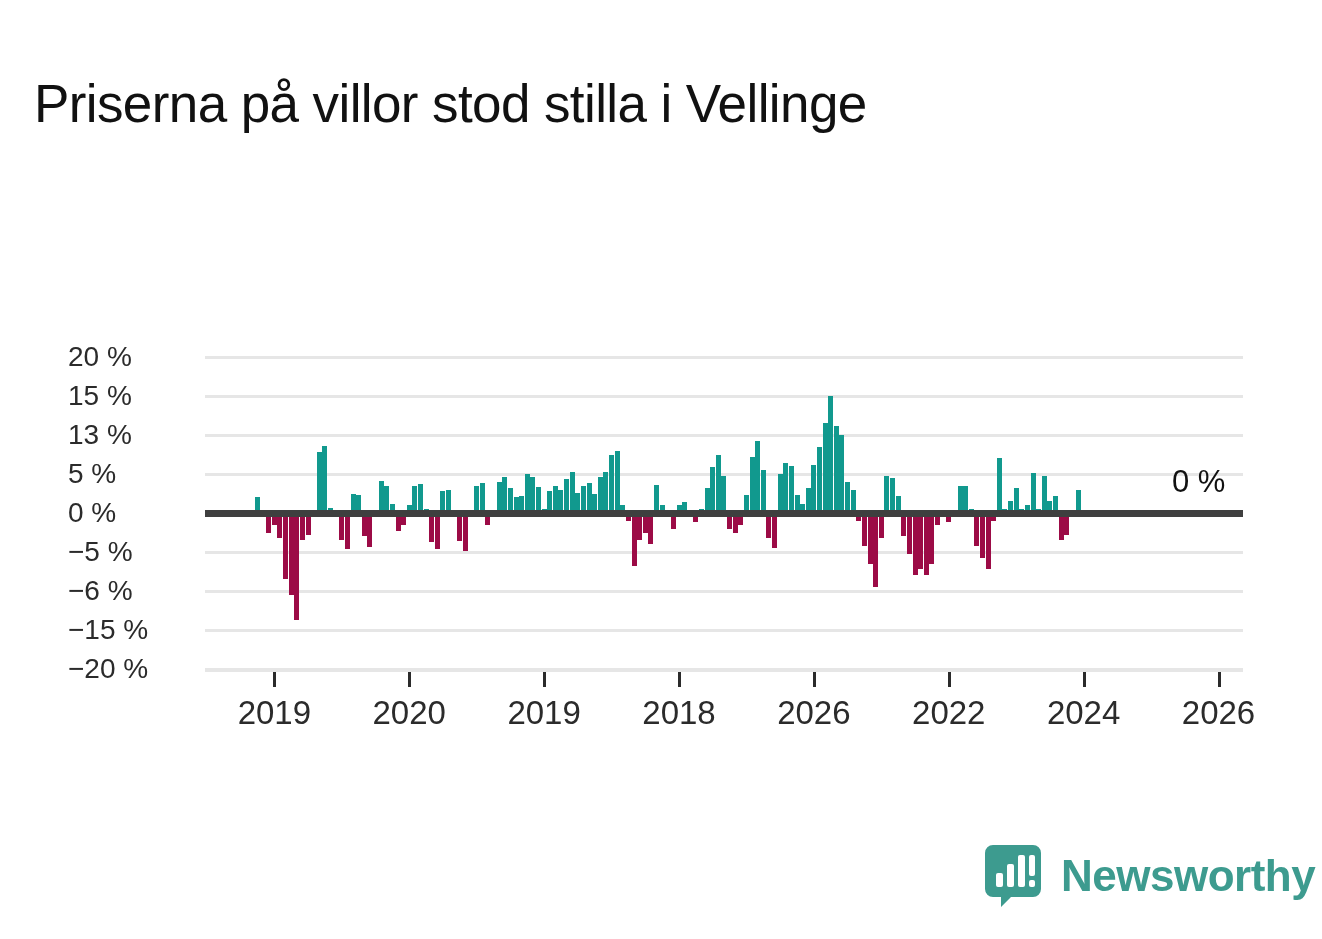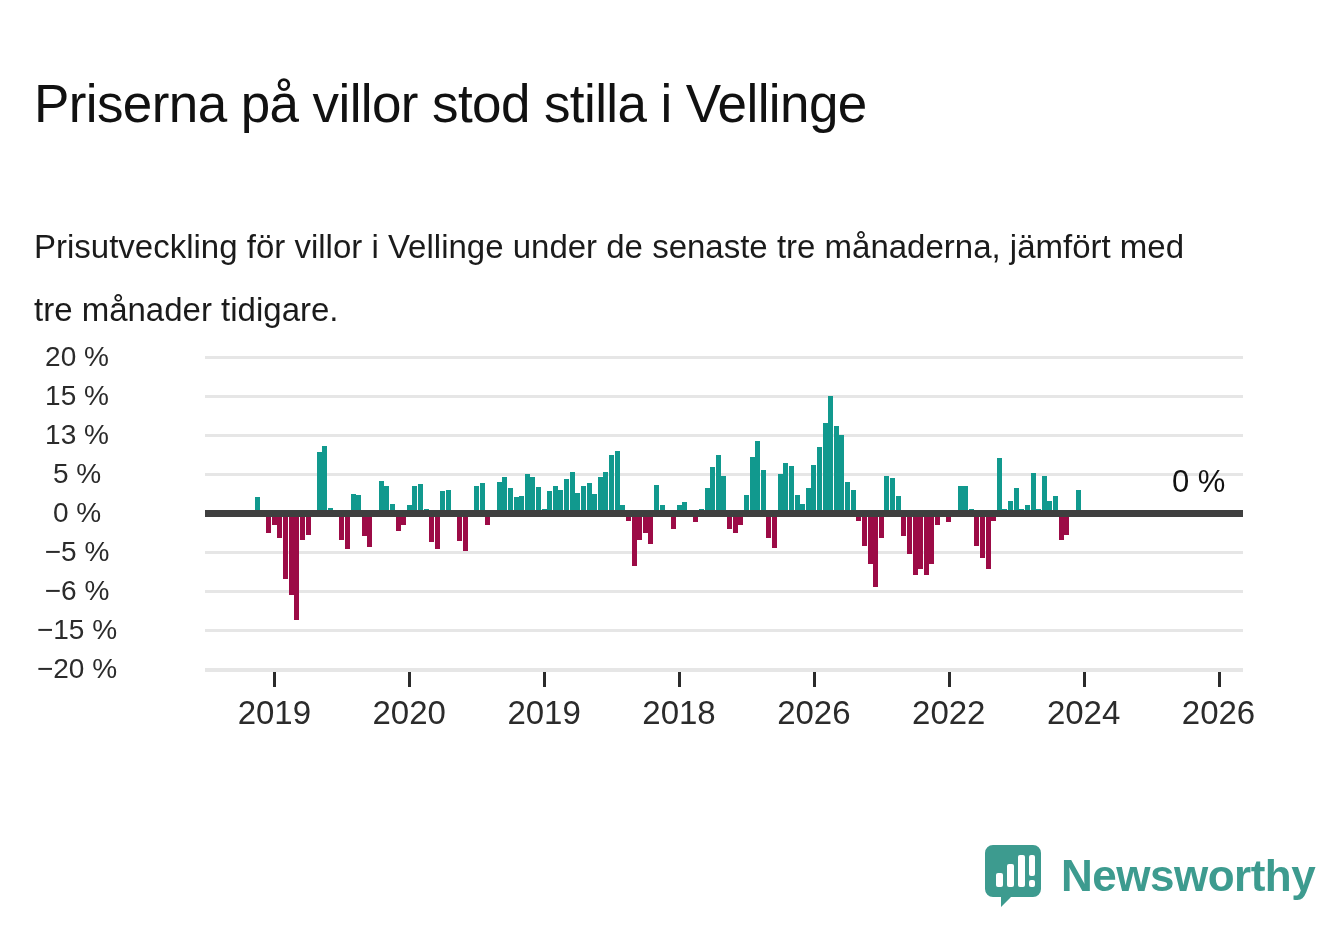--- a/index.html
+++ b/index.html
@@ -67,23 +67,23 @@
   .zeroline {
     position: absolute;
     left: 0;
     width: 100%;
     height: 7px;
     background: #3f3f3f;
     z-index: 5;
   }
   .ytick-label {
     position: absolute;
-    right: 1180px;
+    right: 1124px;
     width: 130px;
-    text-align: center;
+    text-align: left;
     font-size: 28px;
     color: #2b2b2b;
     line-height: 28px;
   }
   .xaxis-baseline {
     position: absolute;
     left: 205px;
     top: 669px;
     width: 1038px;
     height: 3px;
@@ -137,21 +137,20 @@
     letter-spacing: -0.5px;
     line-height: 44px;
   }
 </style>
 </head>
 <body>
 
 <div class="page">
 
   <h1 id="chart-title">Priserna på villor stod stilla i Vellinge</h1>
-  <p id="chart-subtitle">Prisutveckling för villor i Vellinge under de senaste tre månaderna, jämfört med tre månader tidigare.</p>
 
   <div id="chart-area">
     <div class="plot" id="plot">
         <div class="gridline" style="top: -1px;"></div>
         <div class="gridline" style="top: 38px;"></div>
         <div class="gridline" style="top: 77px;"></div>
         <div class="gridline" style="top: 116px;"></div>
         <div class="zeroline" style="top: 153px;"></div>
         <div class="gridline" style="top: 194px;"></div>
         <div class="gridline" style="top: 233px;"></div>

